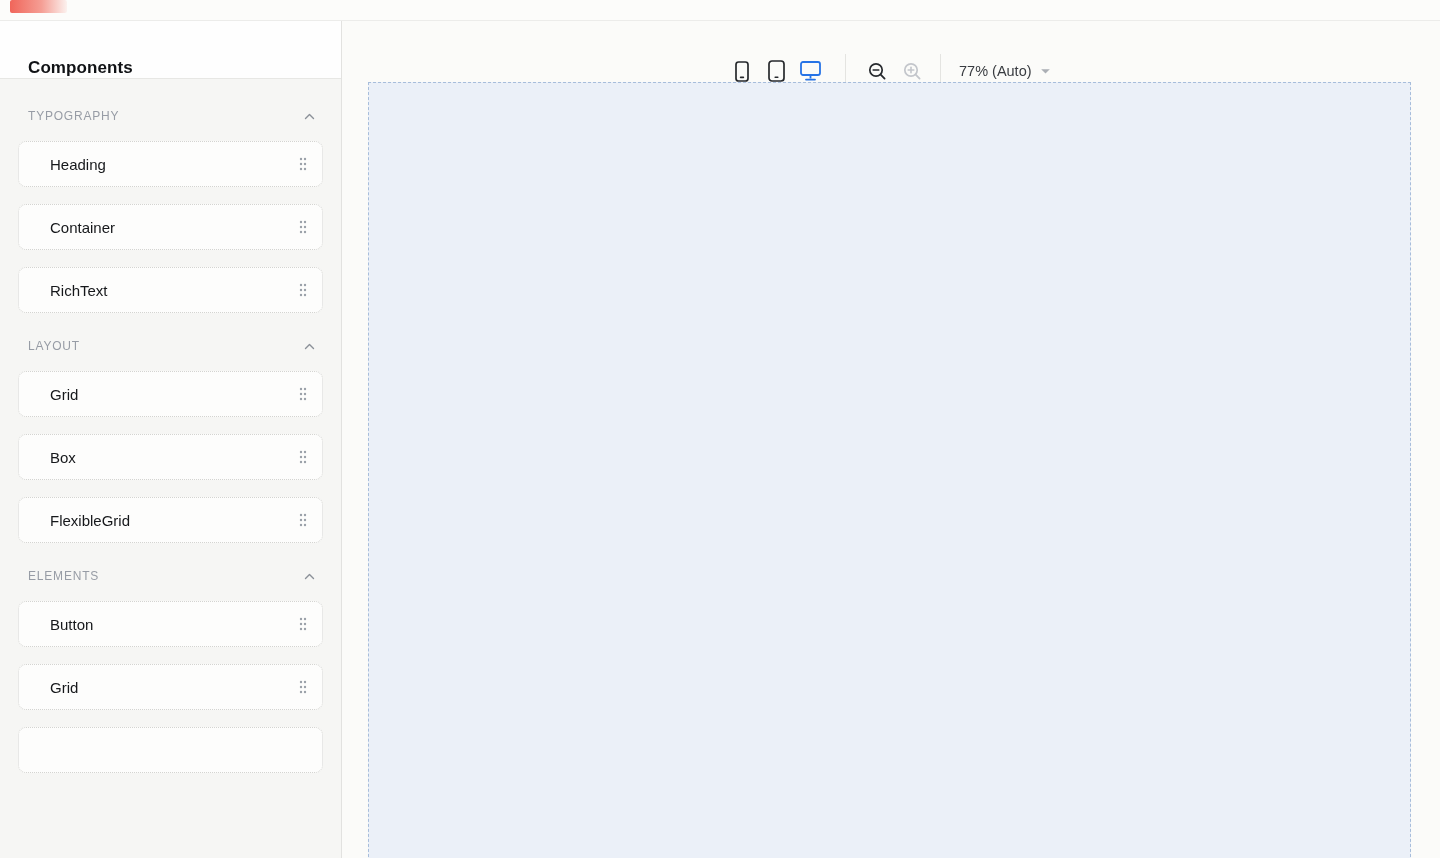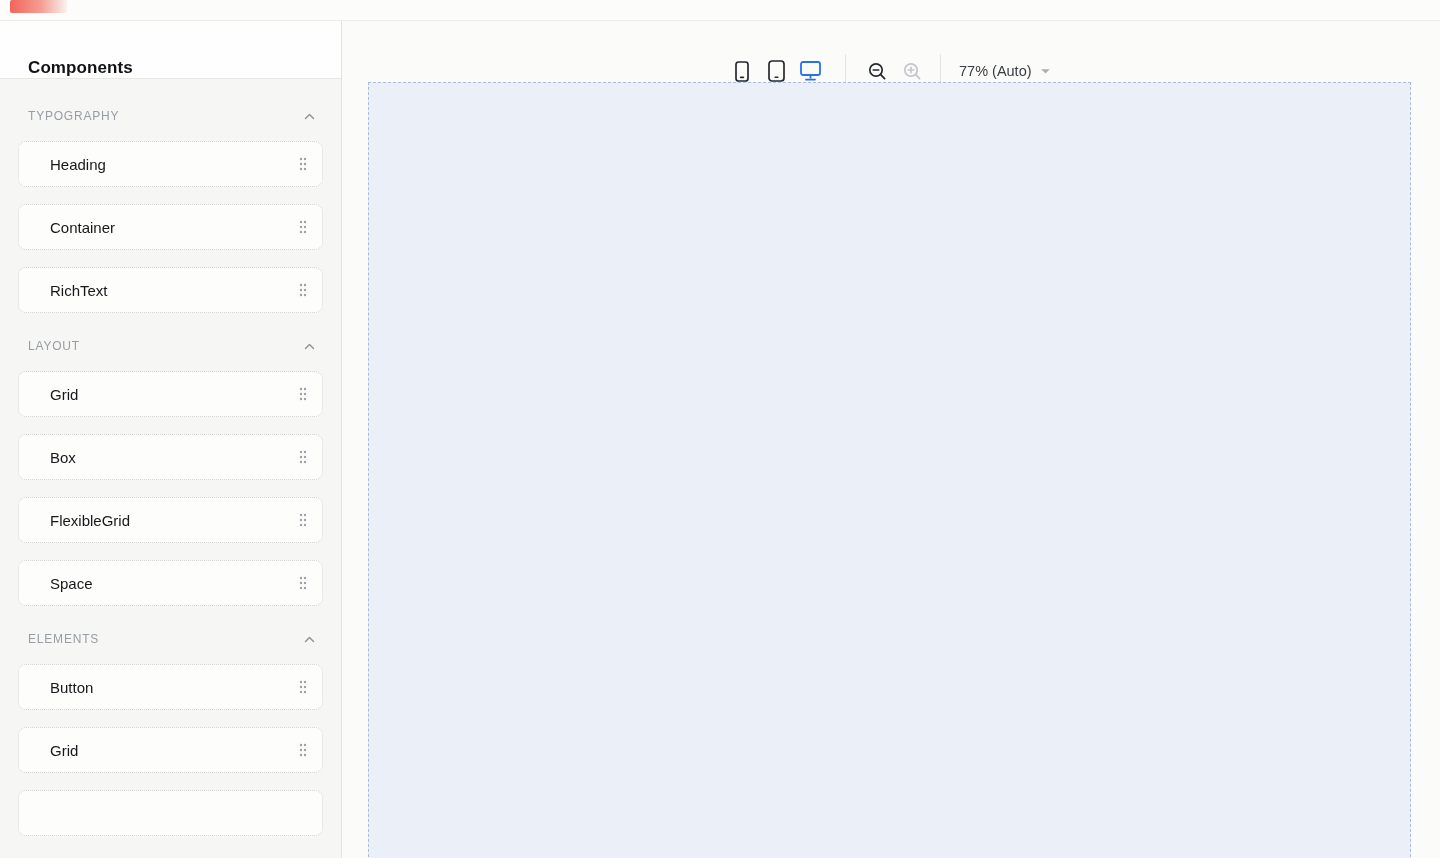--- a/index.html
+++ b/index.html
@@ -154,33 +154,20 @@
           <g fill="#9aa0a8">
             <circle cx="2" cy="2" r="1.2"></circle>
             <circle cx="6" cy="2" r="1.2"></circle>
             <circle cx="2" cy="7" r="1.2"></circle>
             <circle cx="6" cy="7" r="1.2"></circle>
             <circle cx="2" cy="12" r="1.2"></circle>
             <circle cx="6" cy="12" r="1.2"></circle>
           </g>
         </svg>
     </div>
-    <div class="card">
-      <span class="card-label">Space</span>
-      <svg class="drag-handle" viewBox="0 0 8 14">
-          <g fill="#9aa0a8">
-            <circle cx="2" cy="2" r="1.2"></circle>
-            <circle cx="6" cy="2" r="1.2"></circle>
-            <circle cx="2" cy="7" r="1.2"></circle>
-            <circle cx="6" cy="7" r="1.2"></circle>
-            <circle cx="2" cy="12" r="1.2"></circle>
-            <circle cx="6" cy="12" r="1.2"></circle>
-          </g>
-        </svg>
-    </div>
 
     <div class="section-header">
       <span class="section-label">ELEMENTS</span>
       <svg class="chevron-up" viewBox="0 0 11 7">
           <polyline points="1.5,5.5 5.5,1.5 9.5,5.5" fill="none" stroke="#8b9098" stroke-width="1.4" stroke-linecap="round" stroke-linejoin="round"></polyline>
         </svg>
     </div>
     <div class="card">
       <span class="card-label">Button</span>
       <svg class="drag-handle" viewBox="0 0 8 14">

